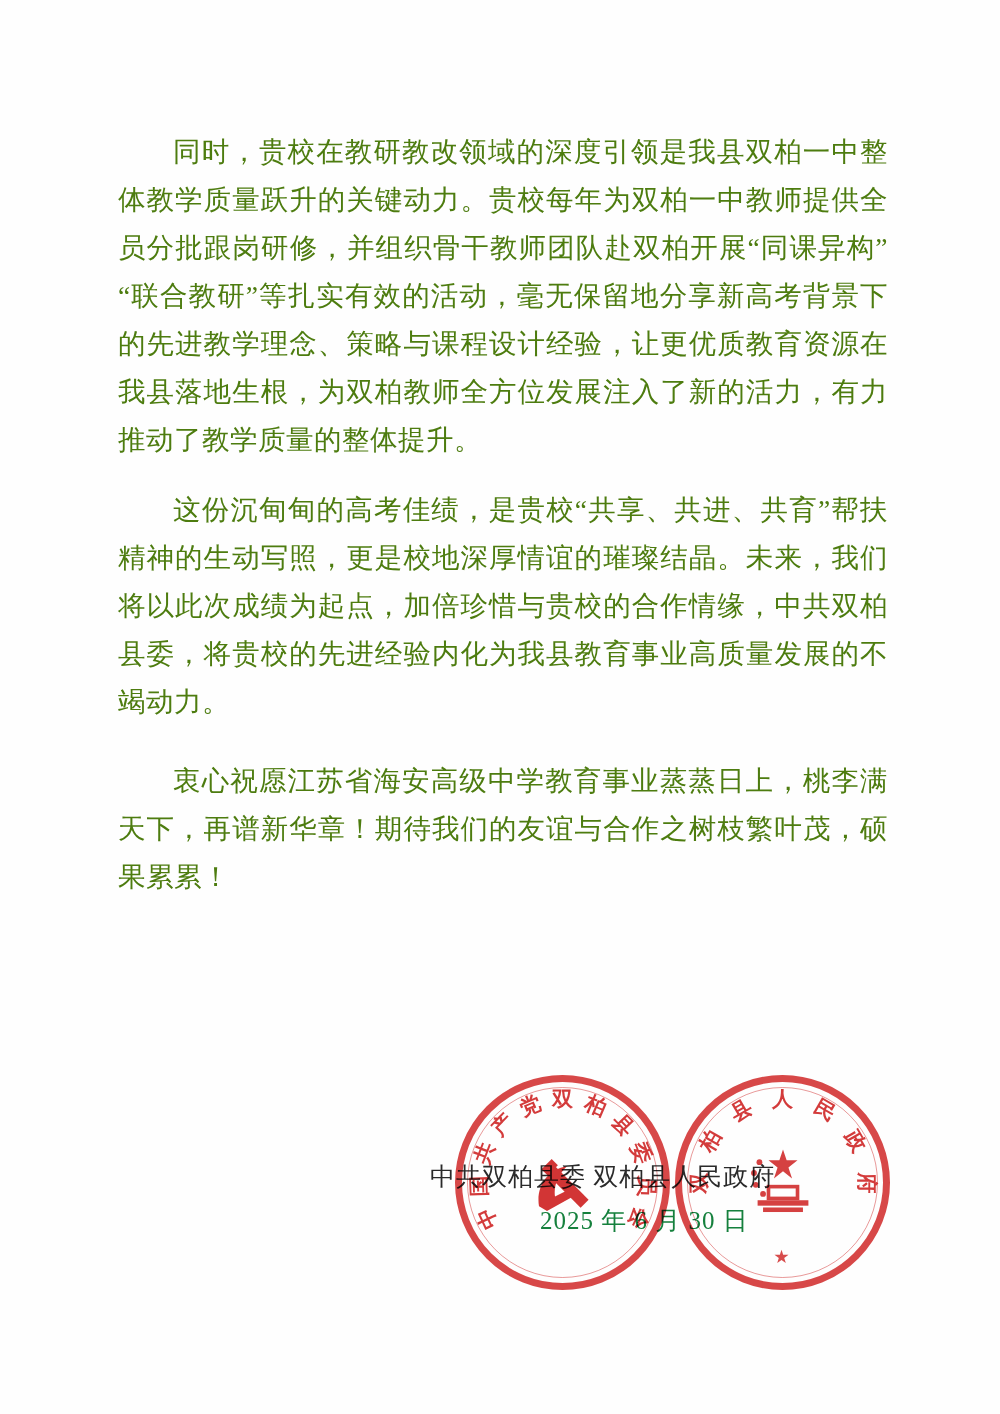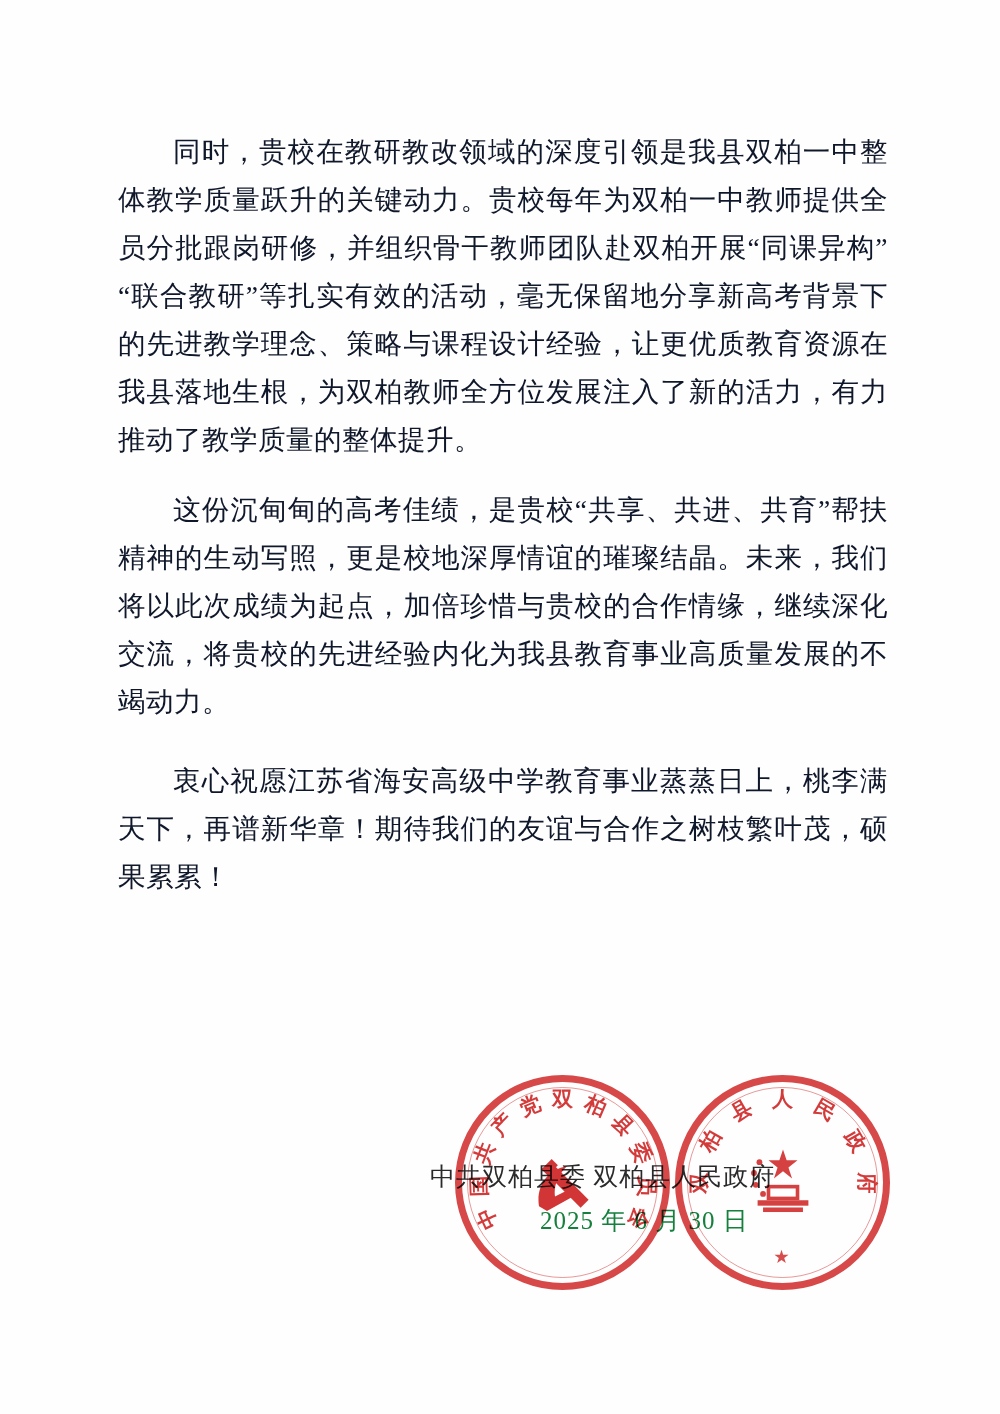--- a/index.html
+++ b/index.html
@@ -27,21 +27,21 @@
     width: 770px;
   }
   .para {
     font-size: 27.5px;
     line-height: 48px;
     letter-spacing: 0.5px;
     text-align: justify;
     text-justify: inter-ideograph;
     margin: 0 0 22px 0;
     text-indent: 2em;
-    color: #0f172a;
+    color: #4d7c0f;
   }
   .para:last-child { margin-bottom: 0; margin-top: 31px; }
 
   
   .sign-block {
     position: absolute;
     left: 430px;
     top: 1155px;
     width: 420px;
     text-align: left;
@@ -140,21 +140,21 @@
     opacity: 0.9;
   }
 </style>
 </head>
 <body>
 
 <div class="page">
 
   <div class="content">
     <p class="para">同时，贵校在教研教改领域的深度引领是我县双柏一中整体教学质量跃升的关键动力。贵校每年为双柏一中教师提供全员分批跟岗研修，并组织骨干教师团队赴双柏开展“同课异构”“联合教研”等扎实有效的活动，毫无保留地分享新高考背景下的先进教学理念、策略与课程设计经验，让更优质教育资源在我县落地生根，为双柏教师全方位发展注入了新的活力，有力推动了教学质量的整体提升。</p>
-    <p class="para">这份沉甸甸的高考佳绩，是贵校“共享、共进、共育”帮扶精神的生动写照，更是校地深厚情谊的璀璨结晶。未来，我们将以此次成绩为起点，加倍珍惜与贵校的合作情缘，继续深化交流，将贵校的先进经验内化为我县教育事业高质量发展的不竭动力。</p>
+    <p class="para">这份沉甸甸的高考佳绩，是贵校“共享、共进、共育”帮扶精神的生动写照，更是校地深厚情谊的璀璨结晶。未来，我们将以此次成绩为起点，加倍珍惜与贵校的合作情缘，中共双柏县委，将贵校的先进经验内化为我县教育事业高质量发展的不竭动力。</p>
     <p class="para">衷心祝愿江苏省海安高级中学教育事业蒸蒸日上，桃李满天下，再谱新华章！期待我们的友谊与合作之树枝繁叶茂，硕果累累！</p>
   </div>
 
   <div class="sign-block">
     <div class="sign-line">中共双柏县委  双柏县人民政府</div>
     <div class="sign-date">2025 年 6 月 30 日</div>
   </div>
 
   <div class="seal seal-party">
     <div class="seal-ring"></div>

